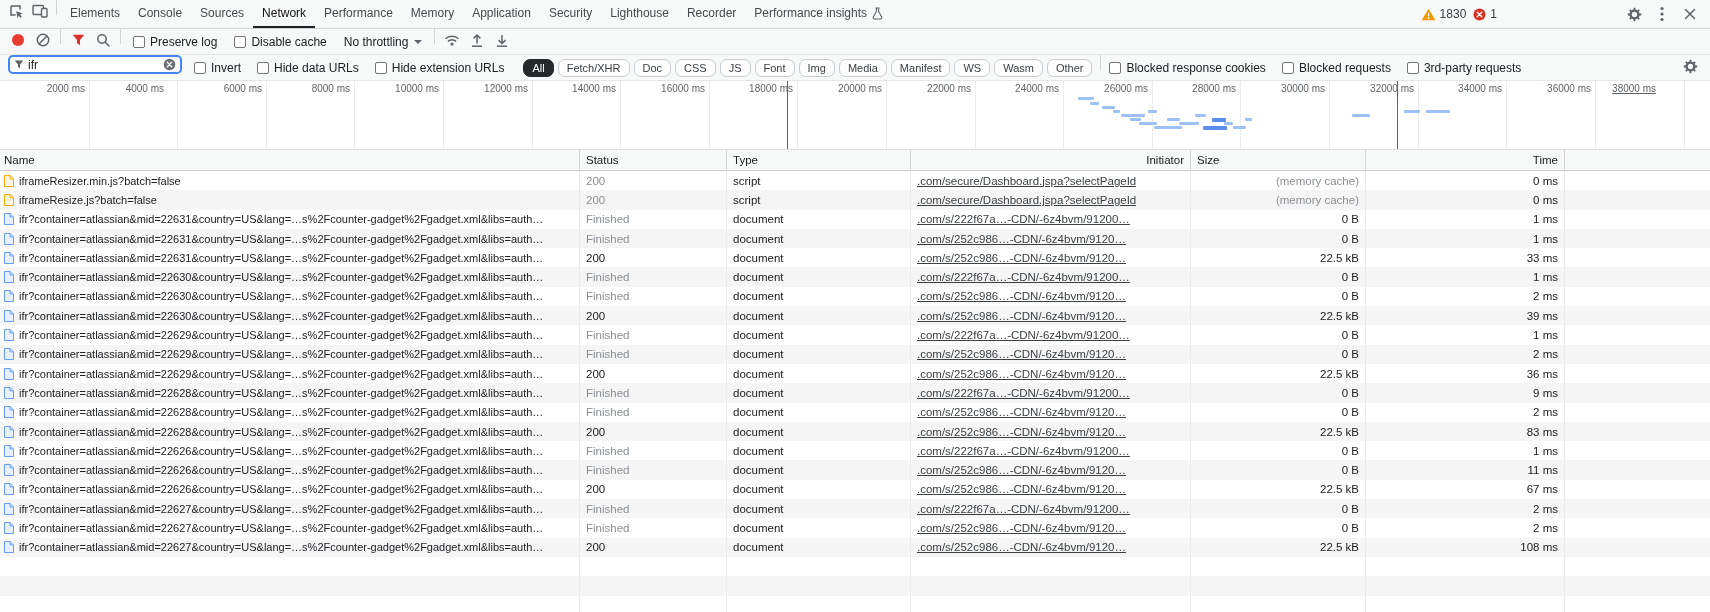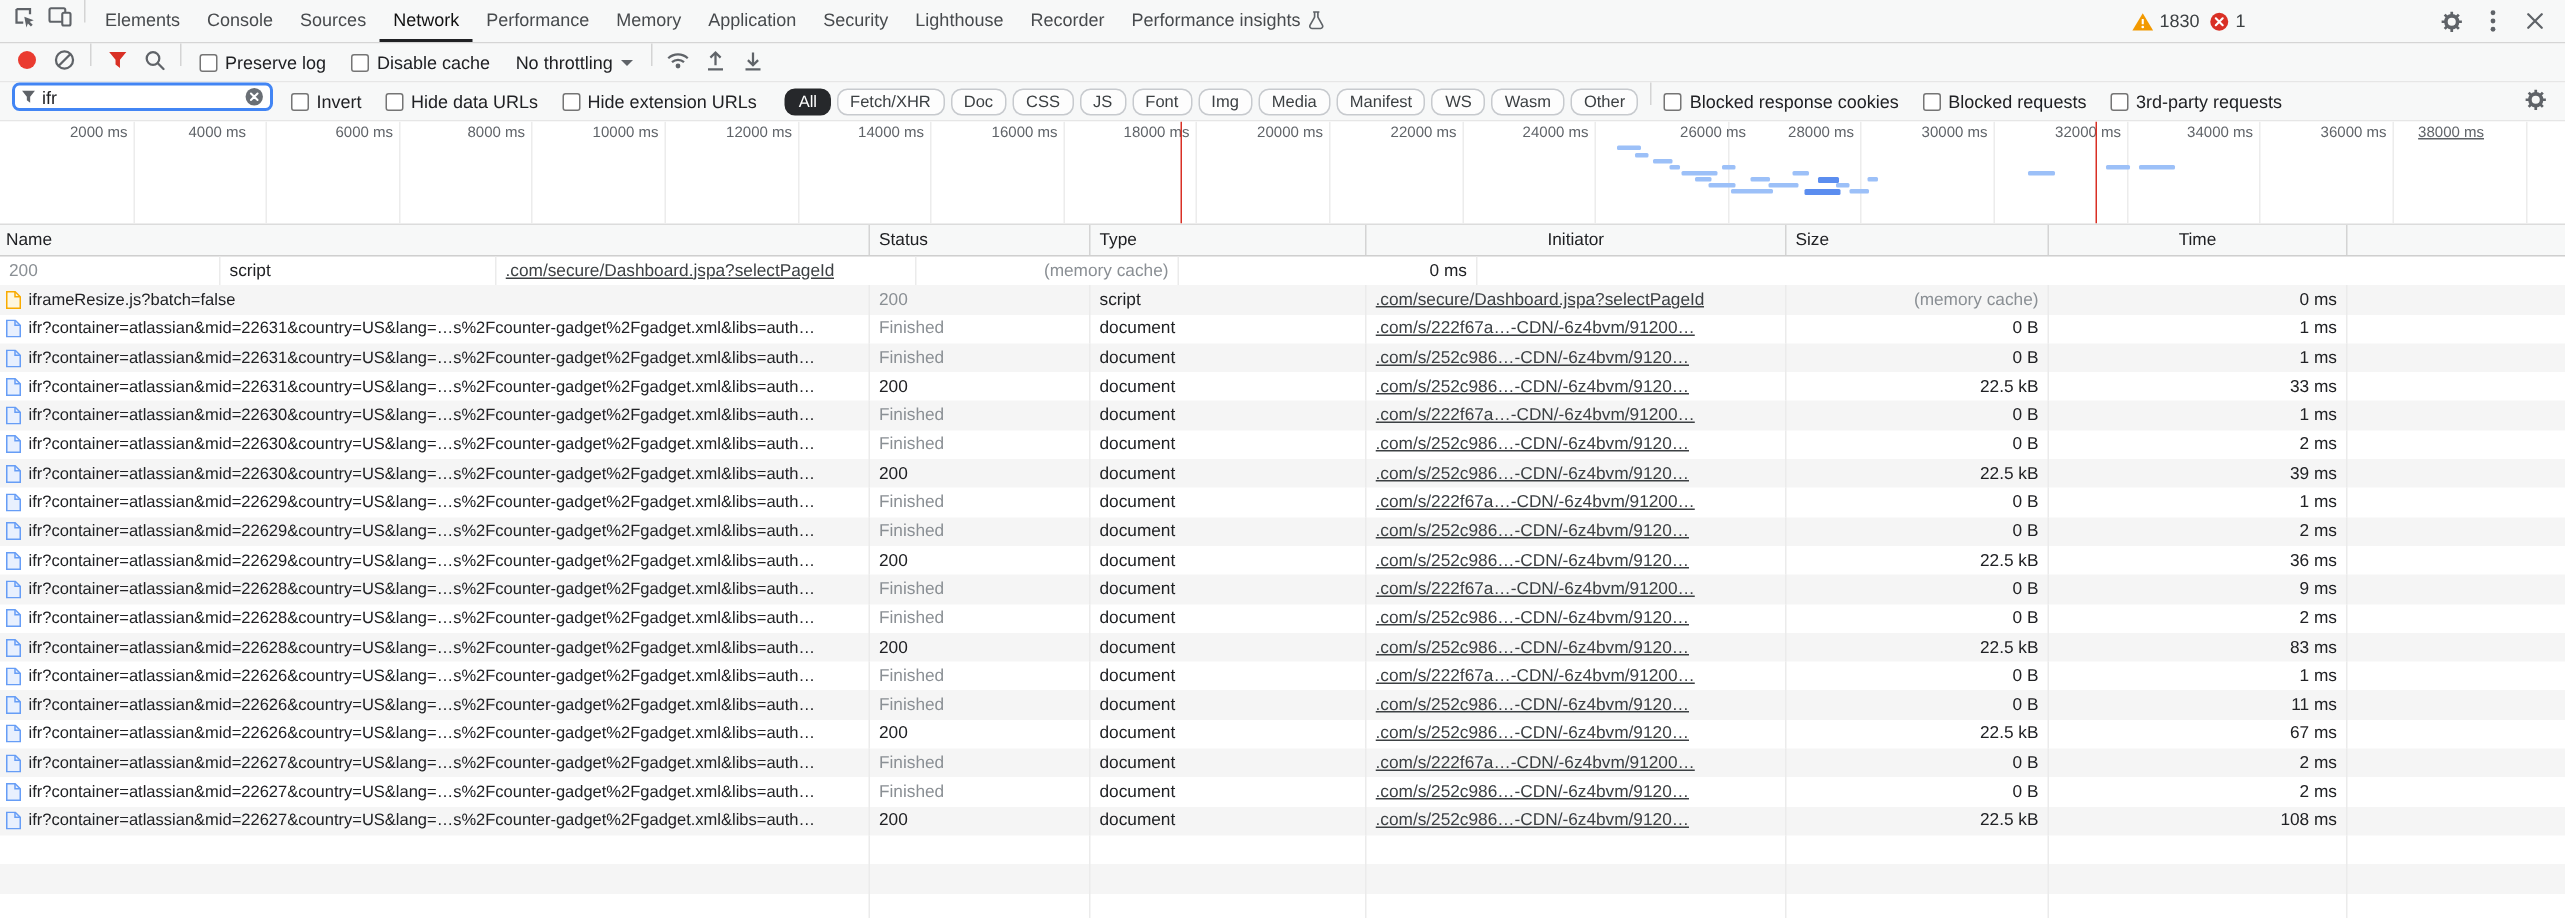--- a/index.html
+++ b/index.html
@@ -298,21 +298,21 @@
       <div class="ov-label" style="left: 709px;">16000 ms</div>
       <div class="ov-grid" style="left: 797px;"></div>
       <div class="ov-label" style="left: 797px;">18000 ms</div>
       <div class="ov-grid" style="left: 886px;"></div>
       <div class="ov-label" style="left: 886px;">20000 ms</div>
       <div class="ov-grid" style="left: 975px;"></div>
       <div class="ov-label" style="left: 975px;">22000 ms</div>
       <div class="ov-grid" style="left: 1063px;"></div>
       <div class="ov-label" style="left: 1063px;">24000 ms</div>
       <div class="ov-grid" style="left: 1152px;"></div>
-      <div class="ov-label" style="left: 1152px; margin-left: 16px;">26000 ms</div>
+      <div class="ov-label" style="left: 1152px;">26000 ms</div>
       <div class="ov-grid" style="left: 1240px;"></div>
       <div class="ov-label" style="left: 1240px;">28000 ms</div>
       <div class="ov-grid" style="left: 1329px;"></div>
       <div class="ov-label" style="left: 1329px;">30000 ms</div>
       <div class="ov-grid" style="left: 1418px;"></div>
       <div class="ov-label" style="left: 1418px;">32000 ms</div>
       <div class="ov-grid" style="left: 1506px;"></div>
       <div class="ov-label" style="left: 1506px;">34000 ms</div>
       <div class="ov-grid" style="left: 1595px;"></div>
       <div class="ov-label" style="left: 1595px;">36000 ms</div>
@@ -345,33 +345,42 @@
   <div class="ghead">
     <div class="cell c-name">
         <span>Name</span>
       </div>
     <div class="cell c-status">
         <span>Status</span>
       </div>
     <div class="cell c-type">
         <span>Type</span>
       </div>
-    <div class="cell c-init" style="justify-content:center">
+    <div class="cell c-init" style="justify-content:flex-end">
         <span>Initiator</span>
       </div>
     <div class="cell c-size" style="justify-content:flex-start">
         <span>Size</span>
       </div>
-    <div class="cell c-time" style="justify-content:center">
+    <div class="cell c-time" style="justify-content:flex-end">
         <span>Time</span>
       </div>
     <div class="cell c-wf"></div>
   </div>
   <div class="gbody">
       <div class="trow">
+        <div class="cell c-name">
+          <span class="ficon">
+            <svg width="10" height="12" viewBox="0 0 10 12">
+              <path d="M.5.5h5.6L9.5 3.8v7.7H.5z" fill="#fef7e0" stroke="#f9ab00"></path>
+              <path d="M6 .7v3.2h3.3" fill="none" stroke="#f9ab00"></path>
+            </svg>
+          </span>
+          <span class="ntext">iframeResizer.min.js?batch=false</span>
+        </div>
         <div class="cell c-status">
           <span class="muted">200</span>
         </div>
         <div class="cell c-type">
           <span>script</span>
         </div>
         <div class="cell c-init">
           <span class="init-link">.com/secure/Dashboard.jspa?selectPageId</span>
         </div>
         <div class="cell c-size">

